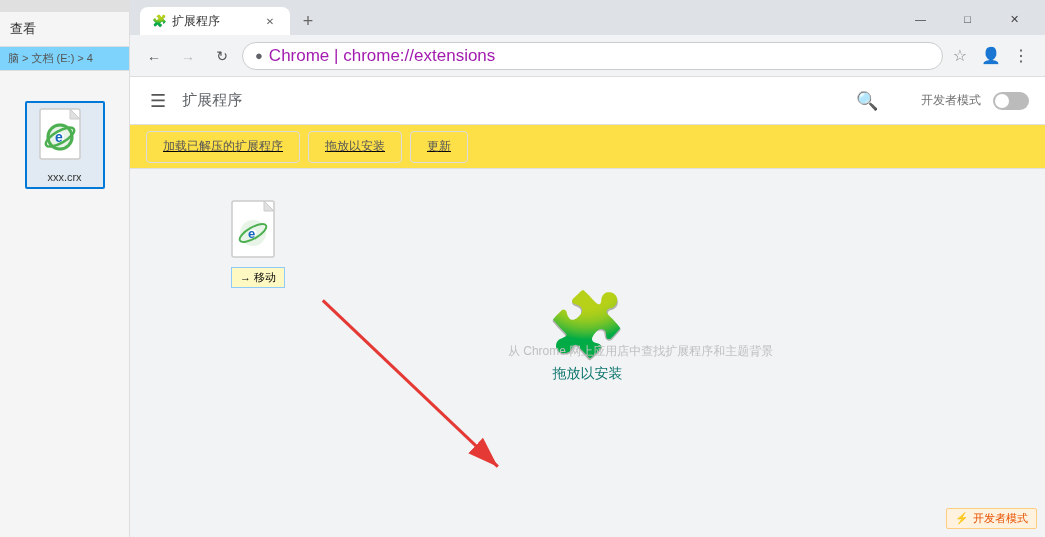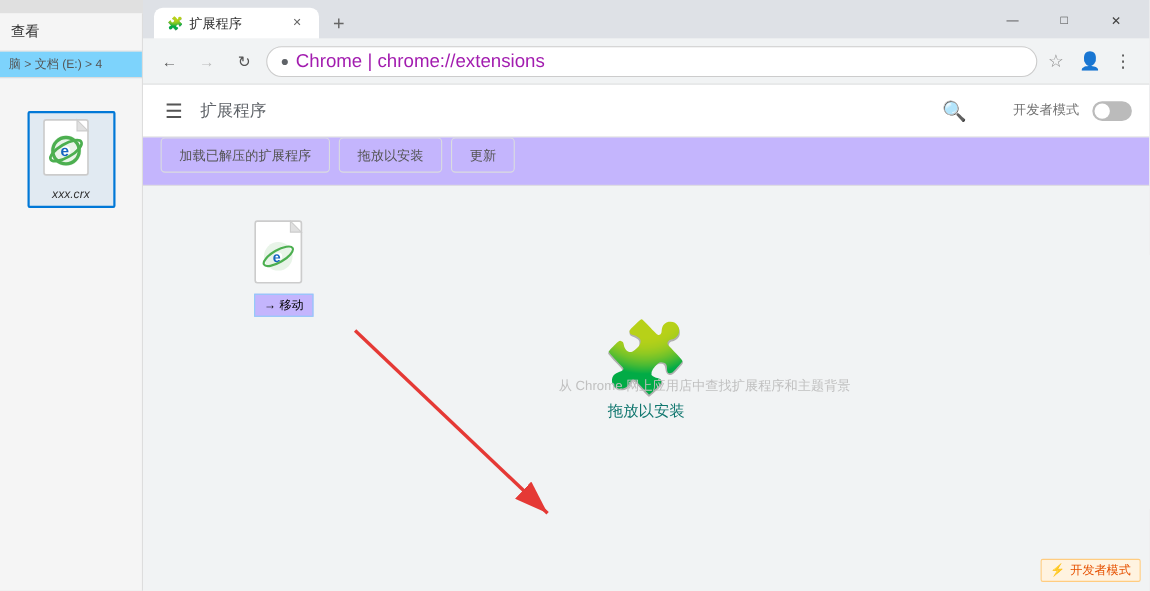--- a/index.html
+++ b/index.html
@@ -52,21 +52,20 @@
       background: rgba(0,120,215,0.08);
       border-radius: 2px;
       width: 80px;
     }
 
     .file-icon-label {
       font-size: 11px;
       color: #333;
       margin-top: 4px;
       text-align: right;
-      font-style: italic;
     }
 
     
     .browser-window {
       position: absolute;
       left: 130px; top: 0;
       width: 915px;
       height: 537px;
       background: #fff;
       display: flex;
@@ -307,25 +306,27 @@
       background: #fff;
       border-radius: 50%;
       position: absolute;
       top: 2px;
       left: 2px;
     }
 
     
     .ext-action-bar {
       height: 44px;
-      background: #c4b5fd;
-      display: flex;
+      background: #fde047;
+      display: flex;
+      align-items: center;
       padding: 0 16px;
       gap: 8px;
       border-bottom: 1px solid #e0e0e0;
+      text-decoration: underline;
     }
 
     .ext-action-btn {
       height: 32px;
       padding: 0 16px;
       background: transparent;
       border: 1px solid #dadce0;
       border-radius: 4px;
       font-size: 12px;
       color: #555;
@@ -379,21 +380,21 @@
       position: absolute;
       top: 60px;
       left: 120px;
       display: flex;
       flex-direction: column;
       align-items: center;
     }
 
     .drag-file-label {
       font-size: 11px;
-      background: #c4b5fd;
+      background: #fef9c3;
       border: 1px solid #90caf9;
       padding: 2px 8px;
       margin-top: 4px;
       display: flex;
       align-items: center;
       gap: 4px;
     }
 
     
     .watermark {

